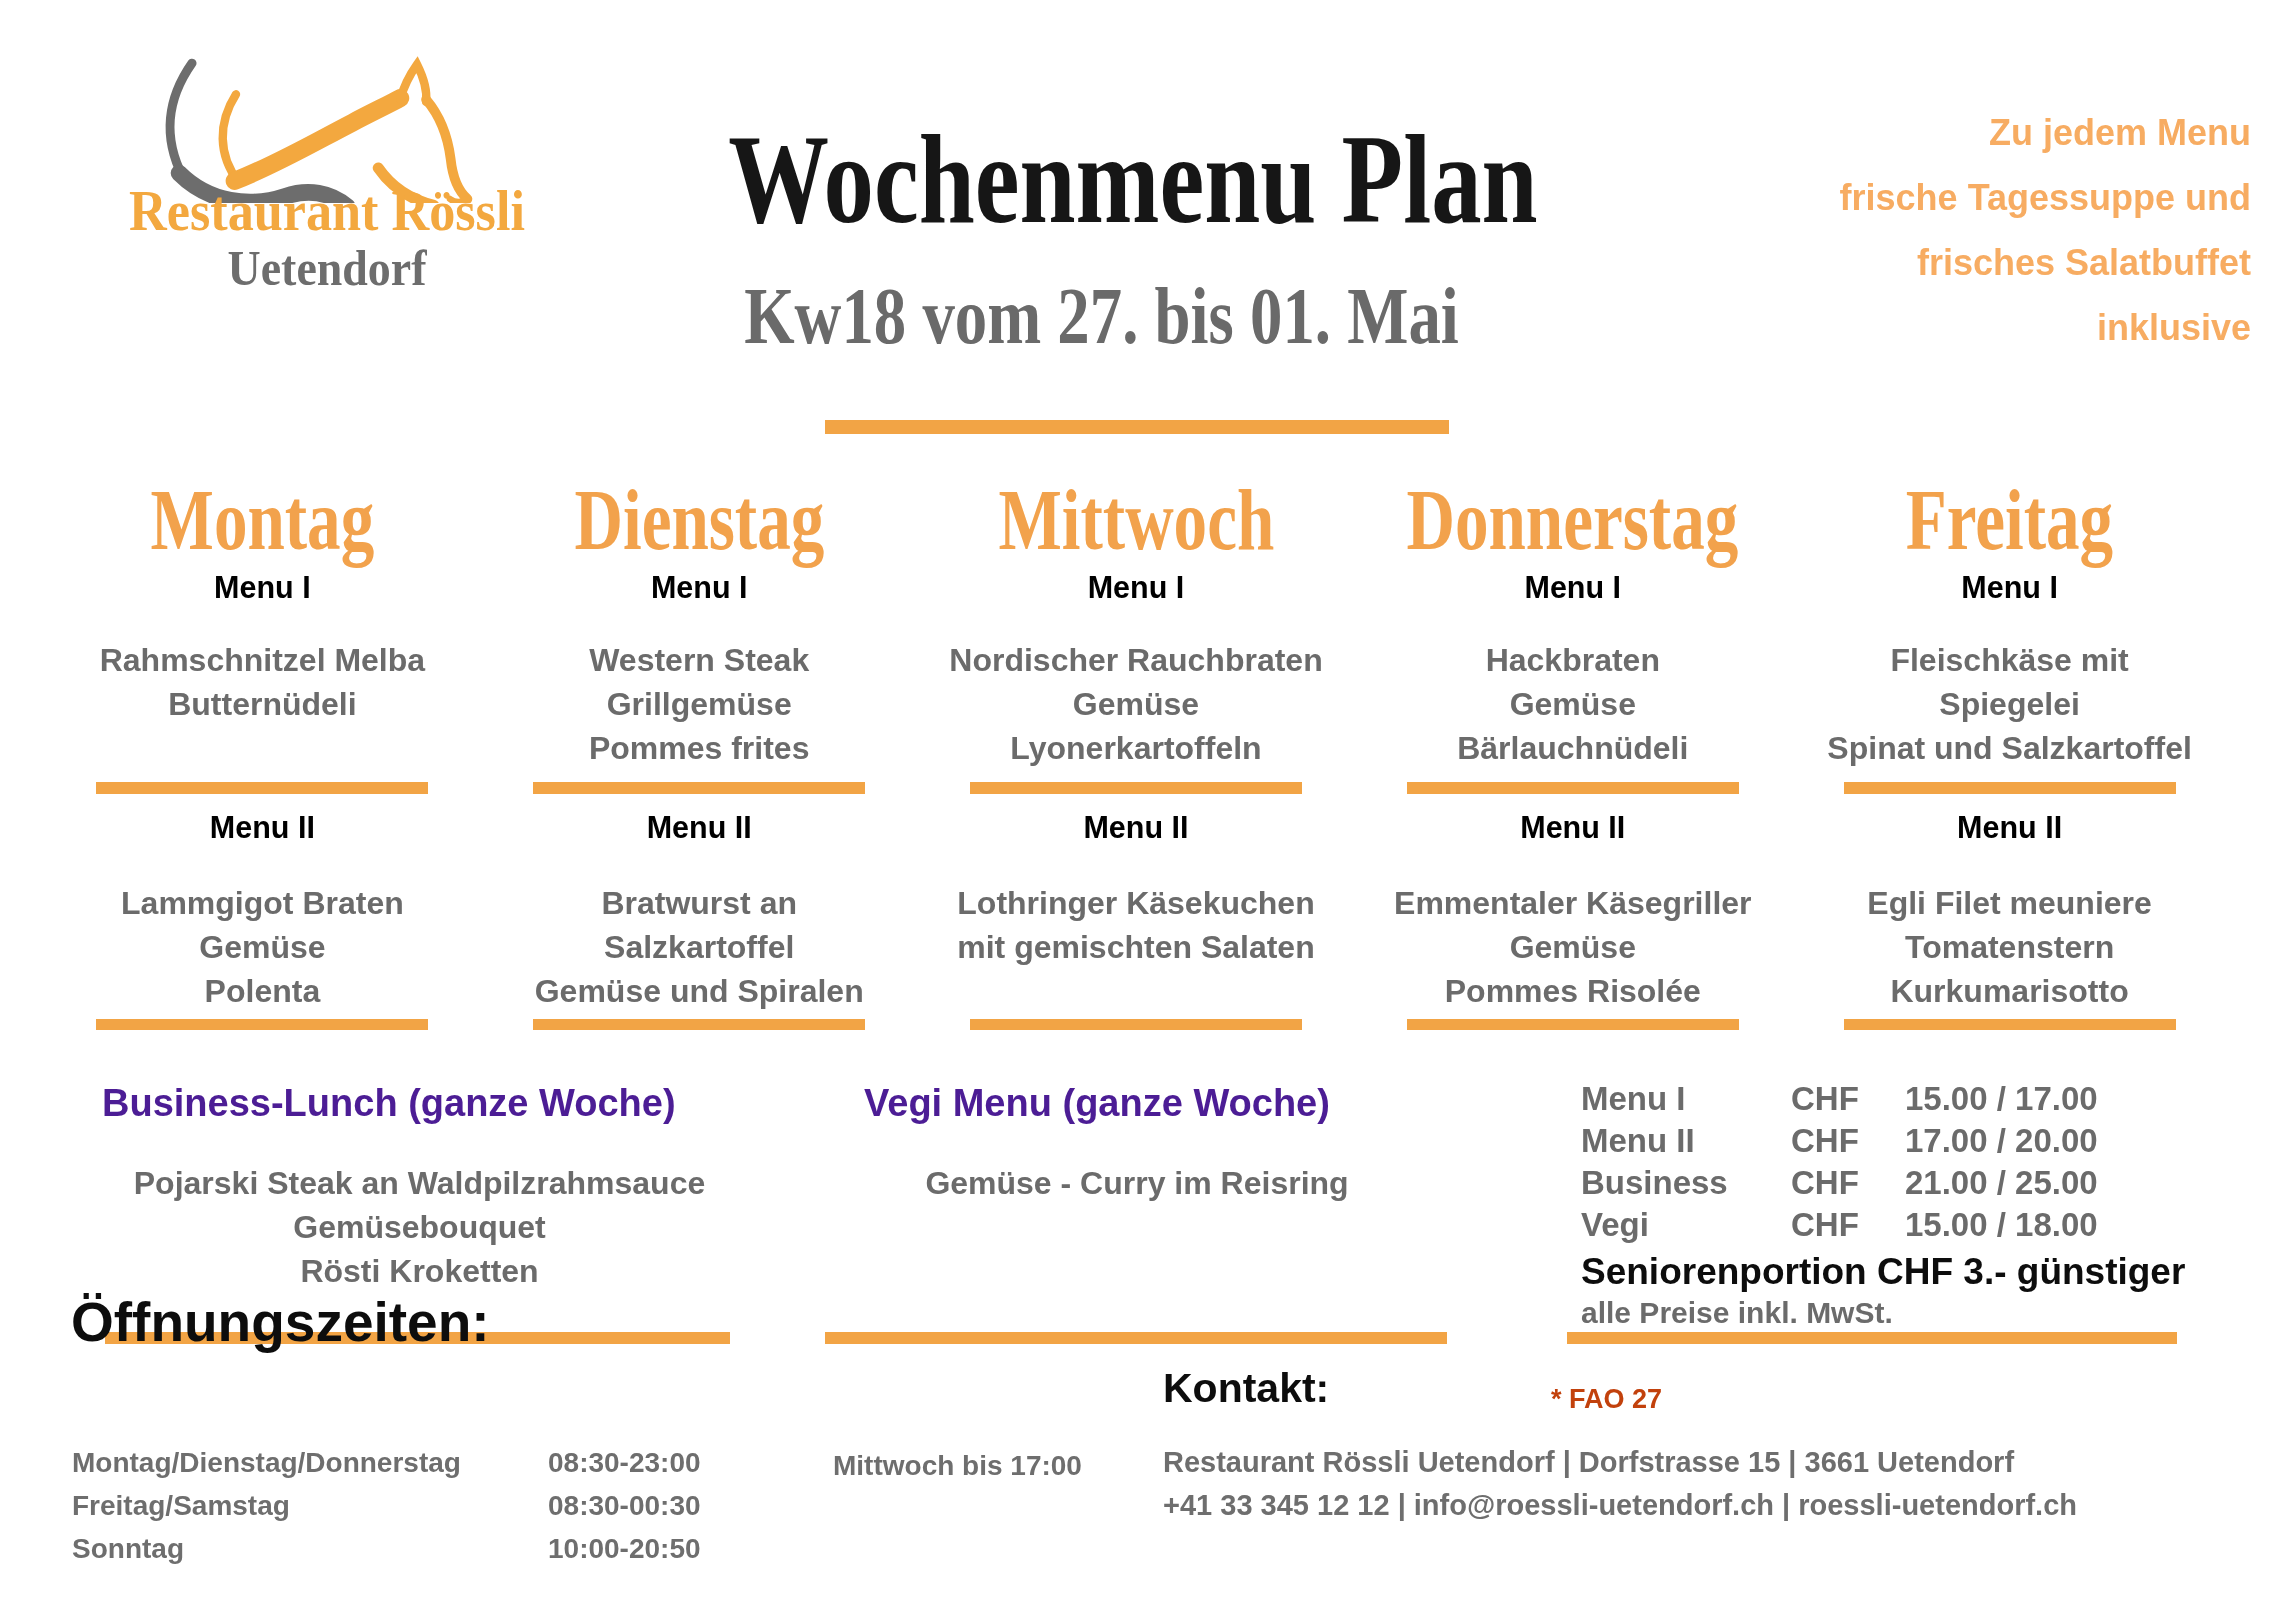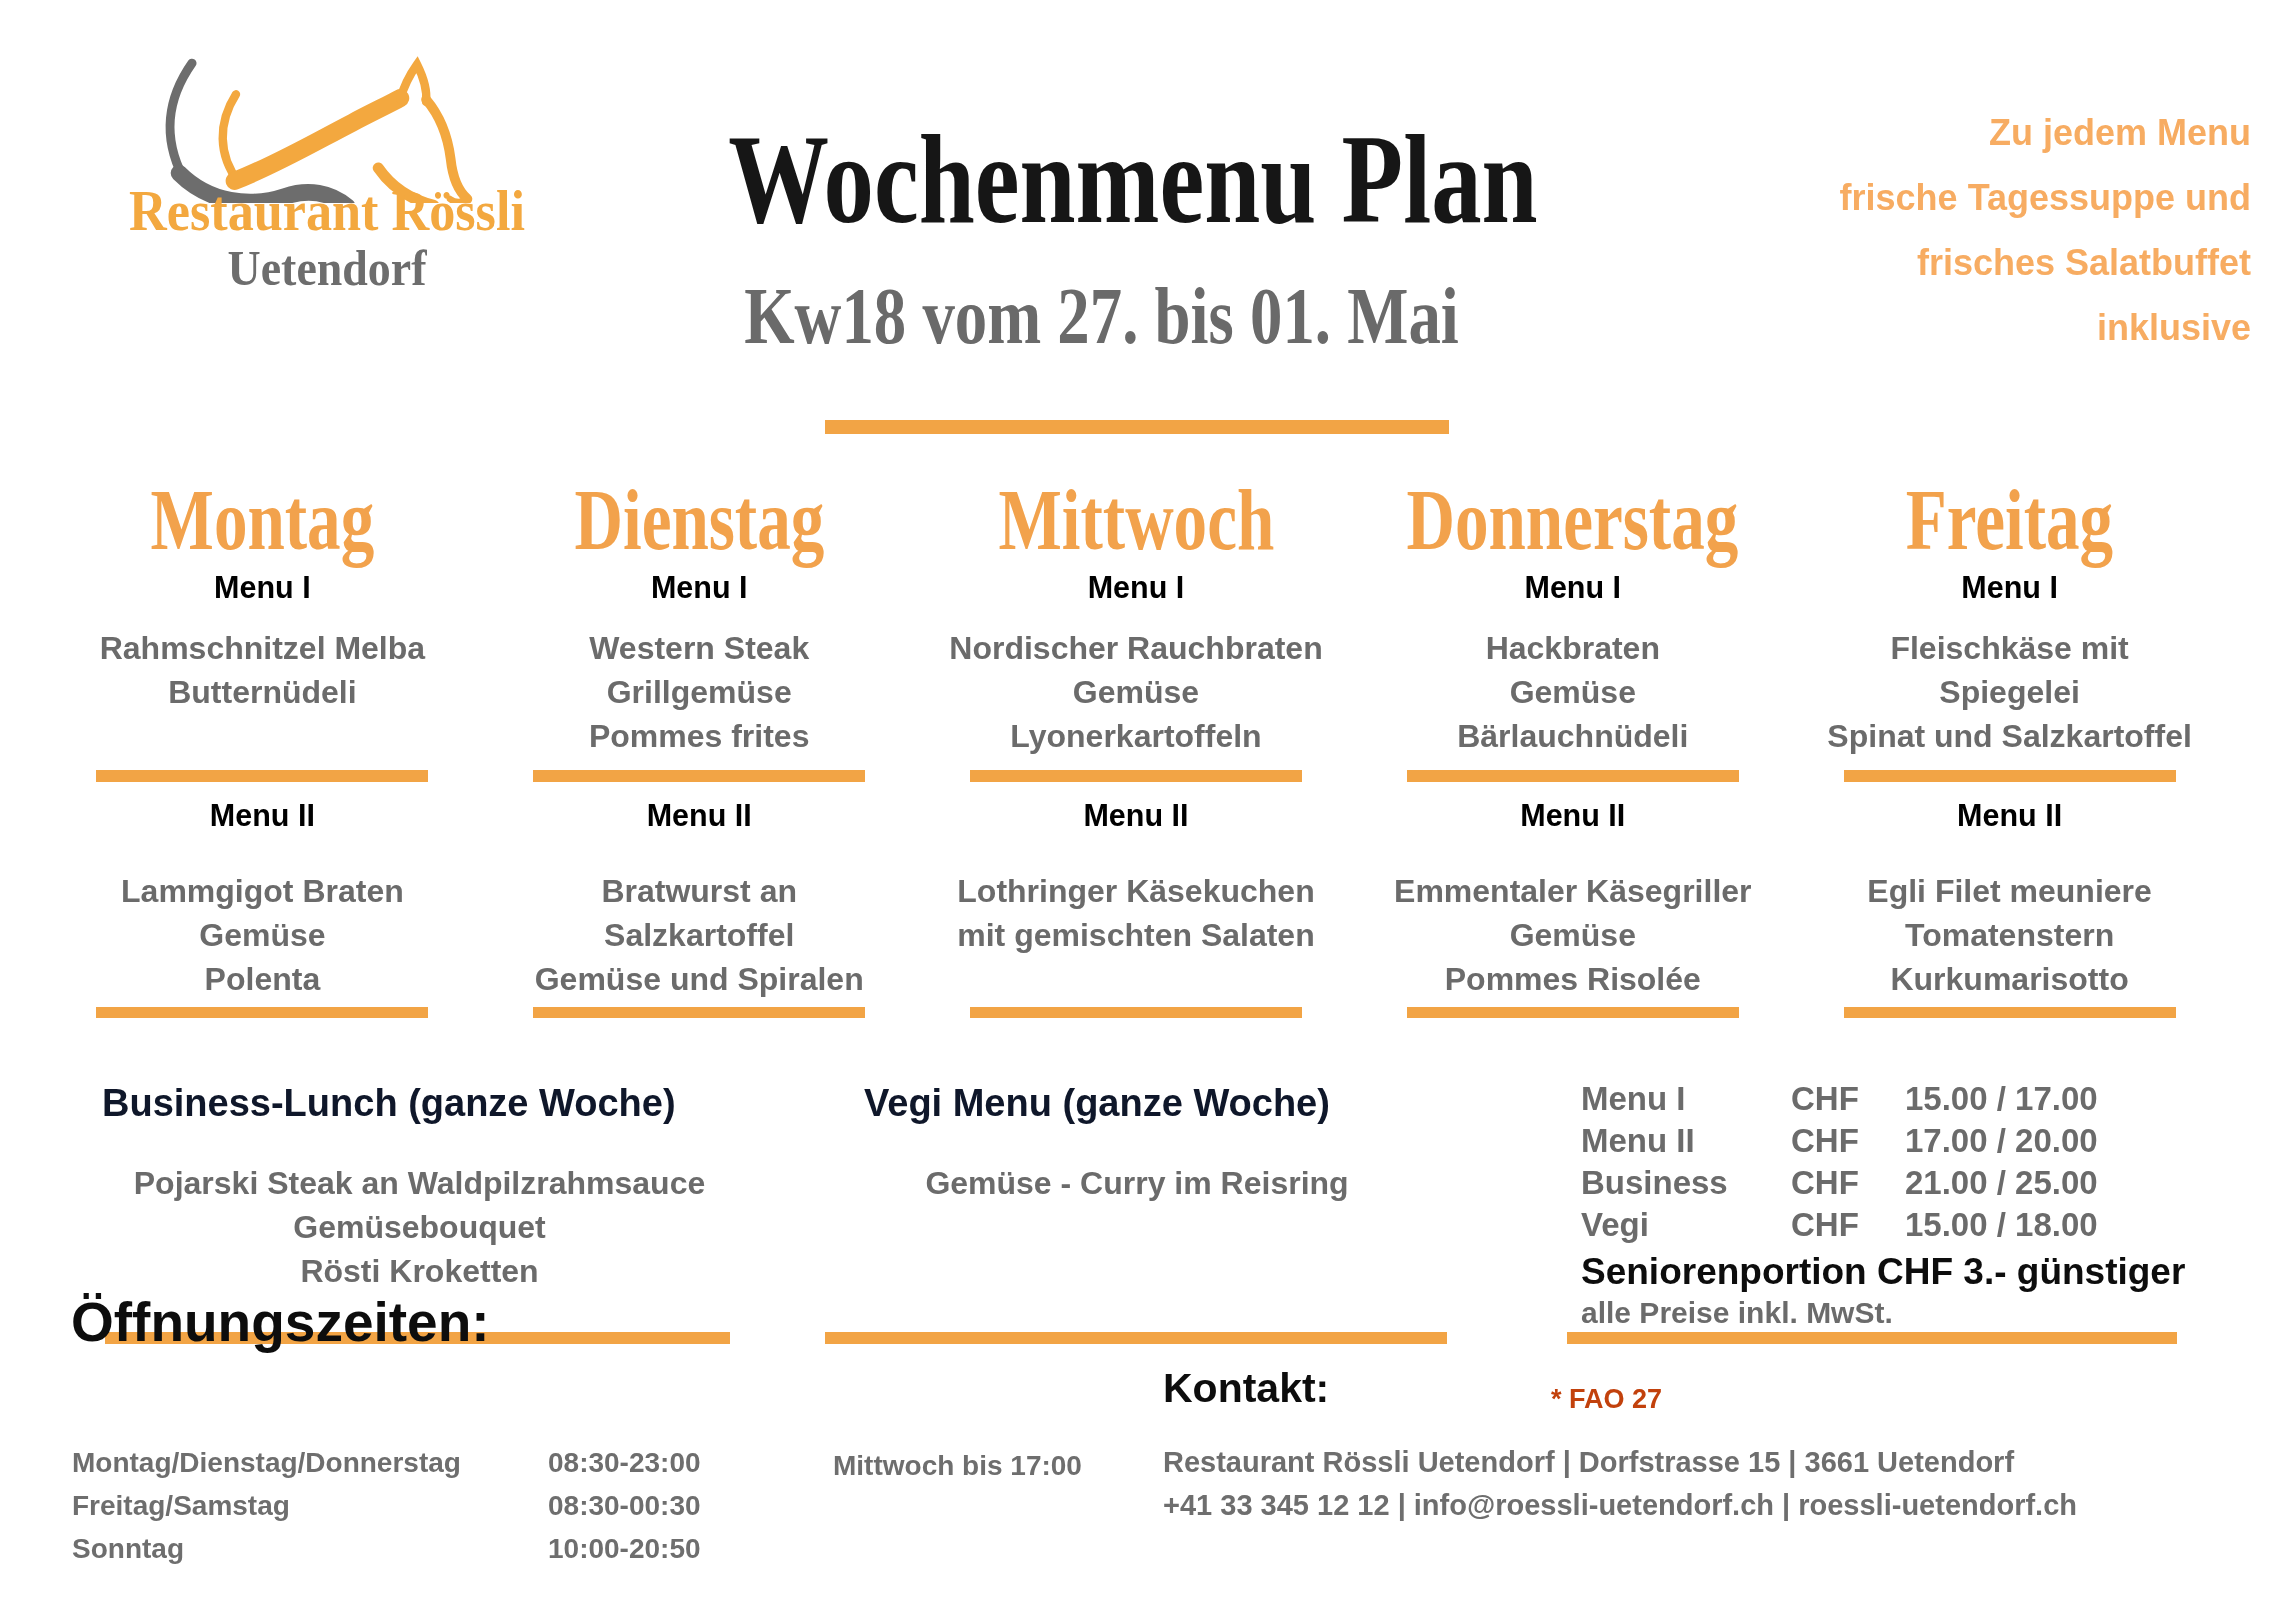--- a/index.html
+++ b/index.html
@@ -24,30 +24,30 @@
   .note-block{left:1749px;top:100px;width:502px;text-align:right;
       font-weight:bold;font-size:36px;line-height:65px;color:#F7AC62;}
   .header-bar{left:825px;top:420px;width:624px;height:14px;background:#F2A445;}
   
   .days{left:44px;top:473px;width:2184px;display:grid;grid-template-columns:repeat(5,1fr);}
   .day{text-align:center;}
   .day-name{height:95px;font-family:"Liberation Serif",serif;font-weight:bold;
       font-size:86px;line-height:95px;color:#F2A24C;transform:scaleX(.78);white-space:nowrap;}
   .menu-label{height:39px;font-size:30.5px;line-height:39px;font-weight:bold;color:#000;}
   .items{height:133px;}
-  .items.first{margin-top:19px;text-align:center;}
+  .items.first{margin-top:31px;text-align:center;}
   .items.second{margin-top:34px;}
   .item{font-size:32px;line-height:44px;font-weight:bold;color:#6B6B6B;white-space:nowrap;}
   .day .divider{margin:11.4px auto 0 auto;width:76%;height:11.4px;background:#F2A445;}
   .day .menu-label.second{margin-top:14px;}
   .day .divider.d2{margin-top:5.1px;}
   
   .biz{left:83px;top:1079px;width:673px;}
   .vegi{left:845px;top:1079px;width:584px;}
-  .section-title{font-size:38px;line-height:48px;font-weight:bold;color:#0f172a;
+  .section-title{font-size:38px;line-height:48px;font-weight:bold;color:#4c1d95;
       padding-left:19px;white-space:nowrap;}
   .section-items{margin-top:34px;text-align:center;}
   .section-items .item{font-size:32px;line-height:44px;}
   .long-bar{height:12px;background:#F2A445;}
   .bar-biz{left:105px;top:1332px;width:625px;}
   .bar-vegi{left:825px;top:1332px;width:622px;}
   .bar-price{left:1567px;top:1332px;width:610px;}
   .prices{left:1581px;top:1078px;width:660px;}
   .price-row{display:grid;grid-template-columns:210px 114px auto;
       font-size:33px;line-height:42px;font-weight:bold;color:#6B6B6B;white-space:nowrap;}

